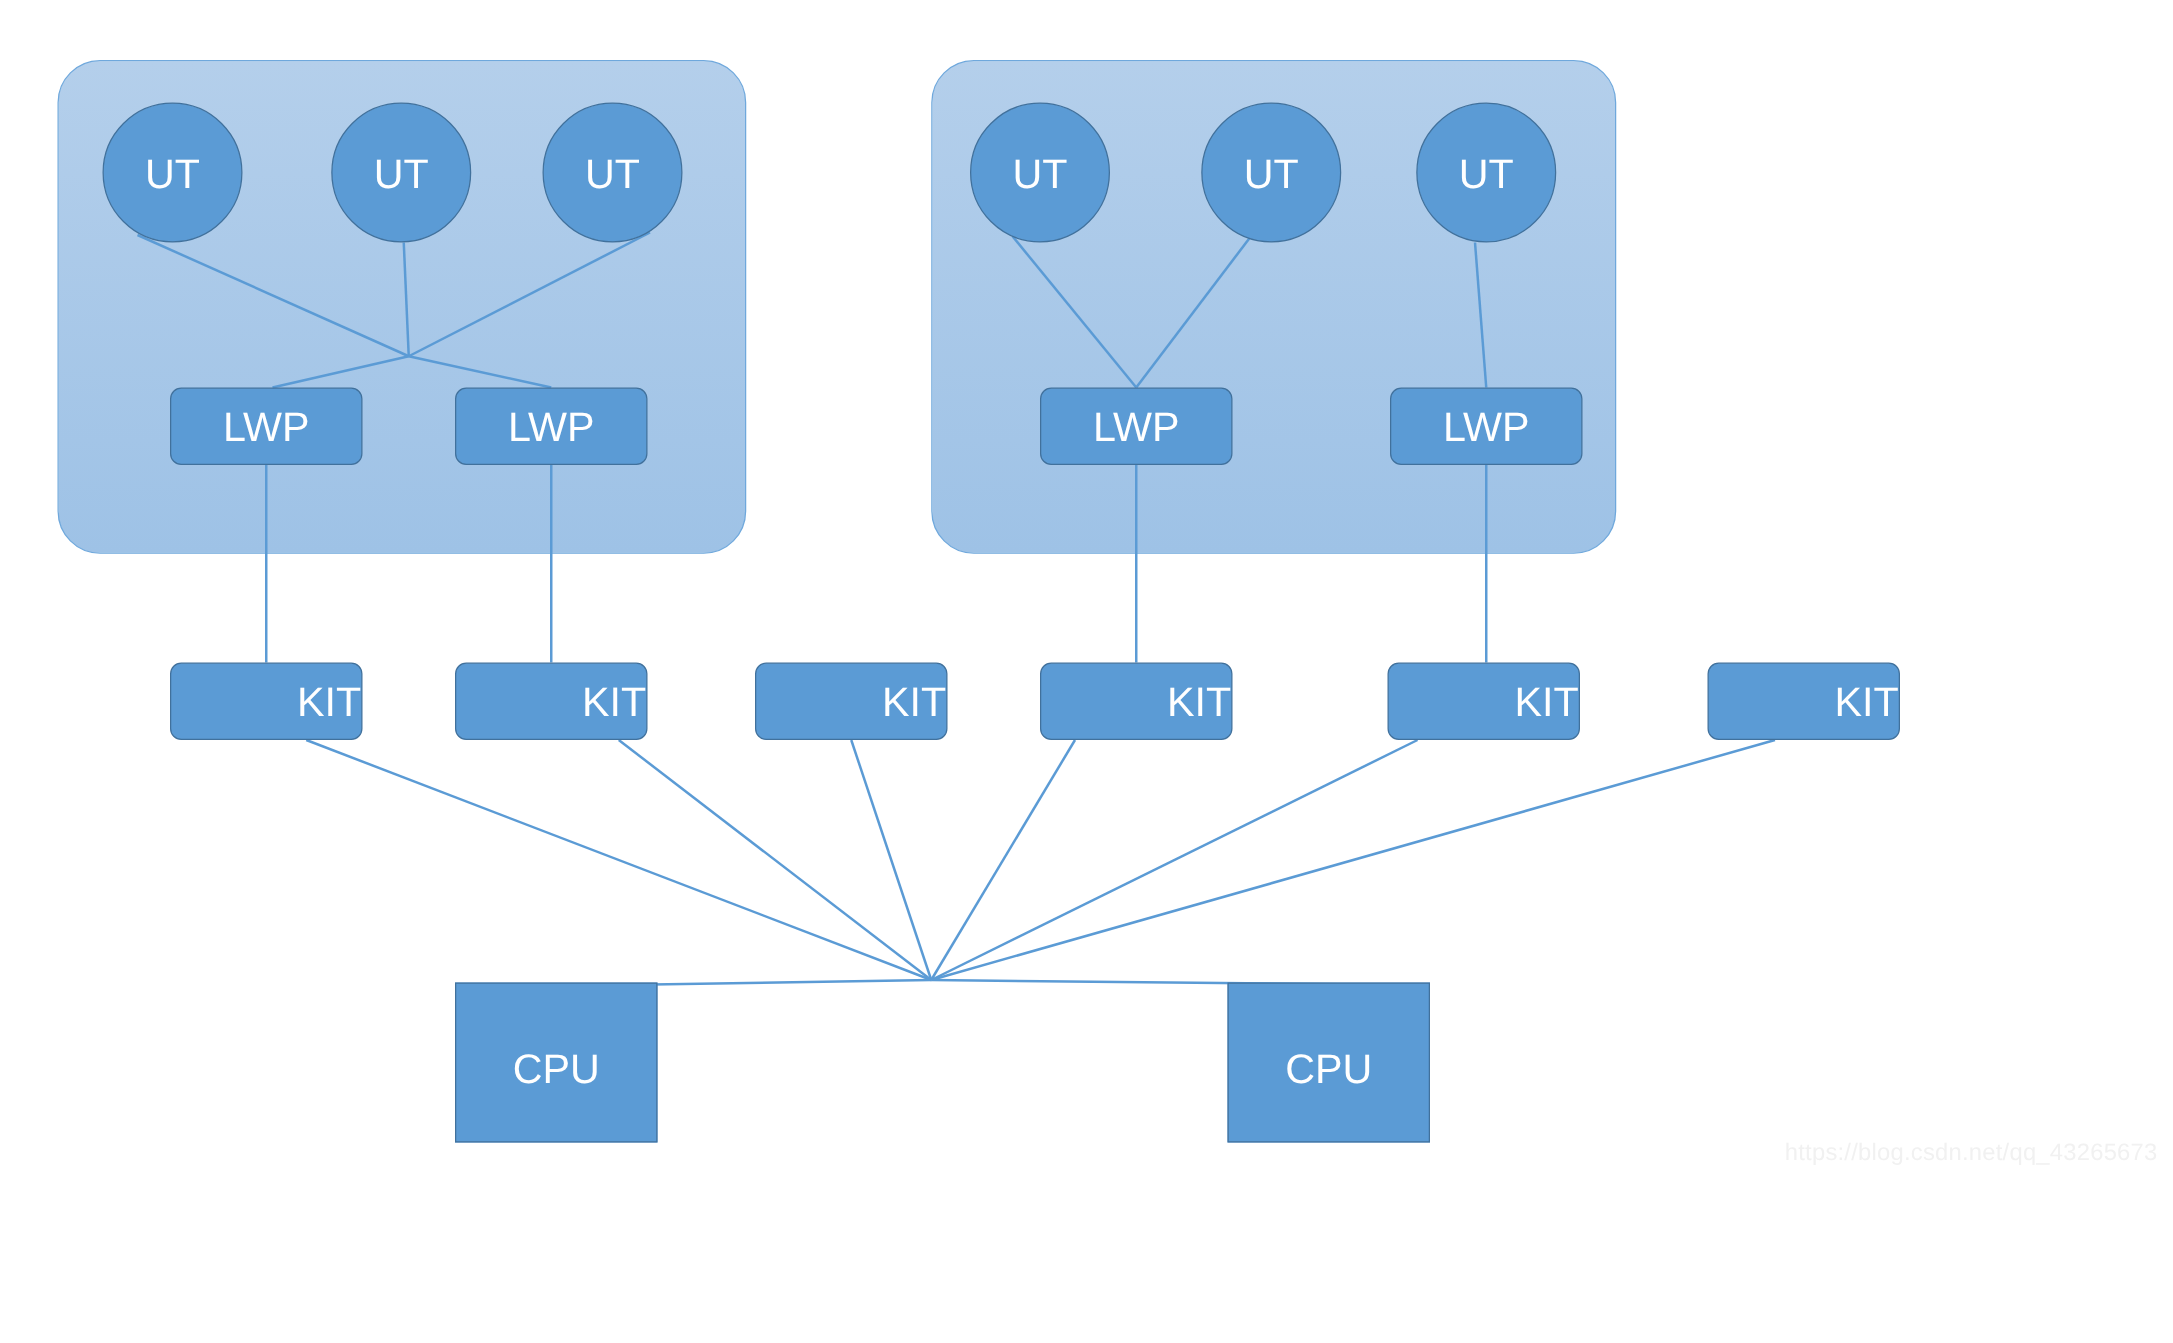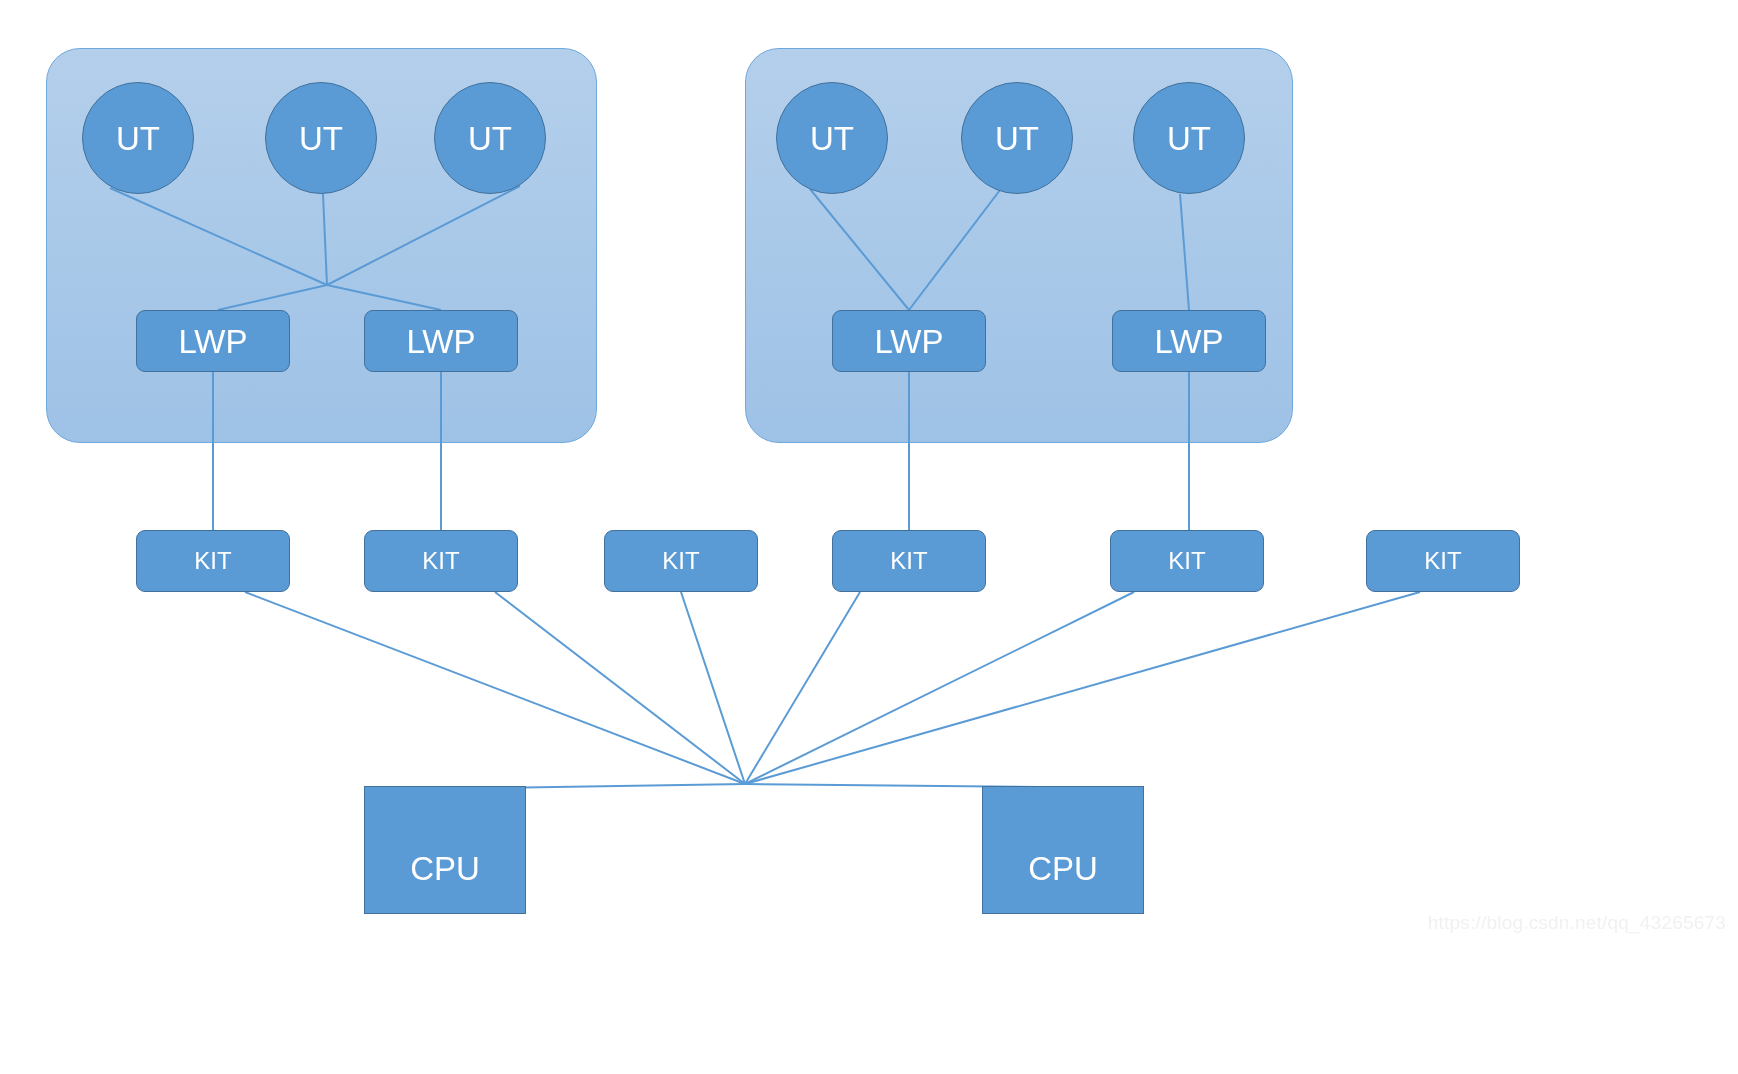--- a/index.html
+++ b/index.html
@@ -50,28 +50,29 @@
     border-radius: 50%;
     font-size: 33px;
   }
   .node.lwp {
     border-radius: 9px;
     font-size: 33px;
     justify-content: center;
   }
   .node.kit {
     border-radius: 9px;
-    font-size: 24px;
+    font-size: 33px;
+    justify-content: flex-end;
   }
   .node.cpu {
     border-radius: 0;
     font-size: 33px;
     border: 1px solid #41719c;
     align-items: flex-end;
-    padding-bottom: 28px;
+    padding-bottom: 42px;
   }
   .watermark {
     position: absolute;
     right: 12px;
     bottom: 8px;
     color: #f1f1f1;
     font-size: 19px;
     letter-spacing: 0.2px;
     user-select: none;
     white-space: nowrap;

